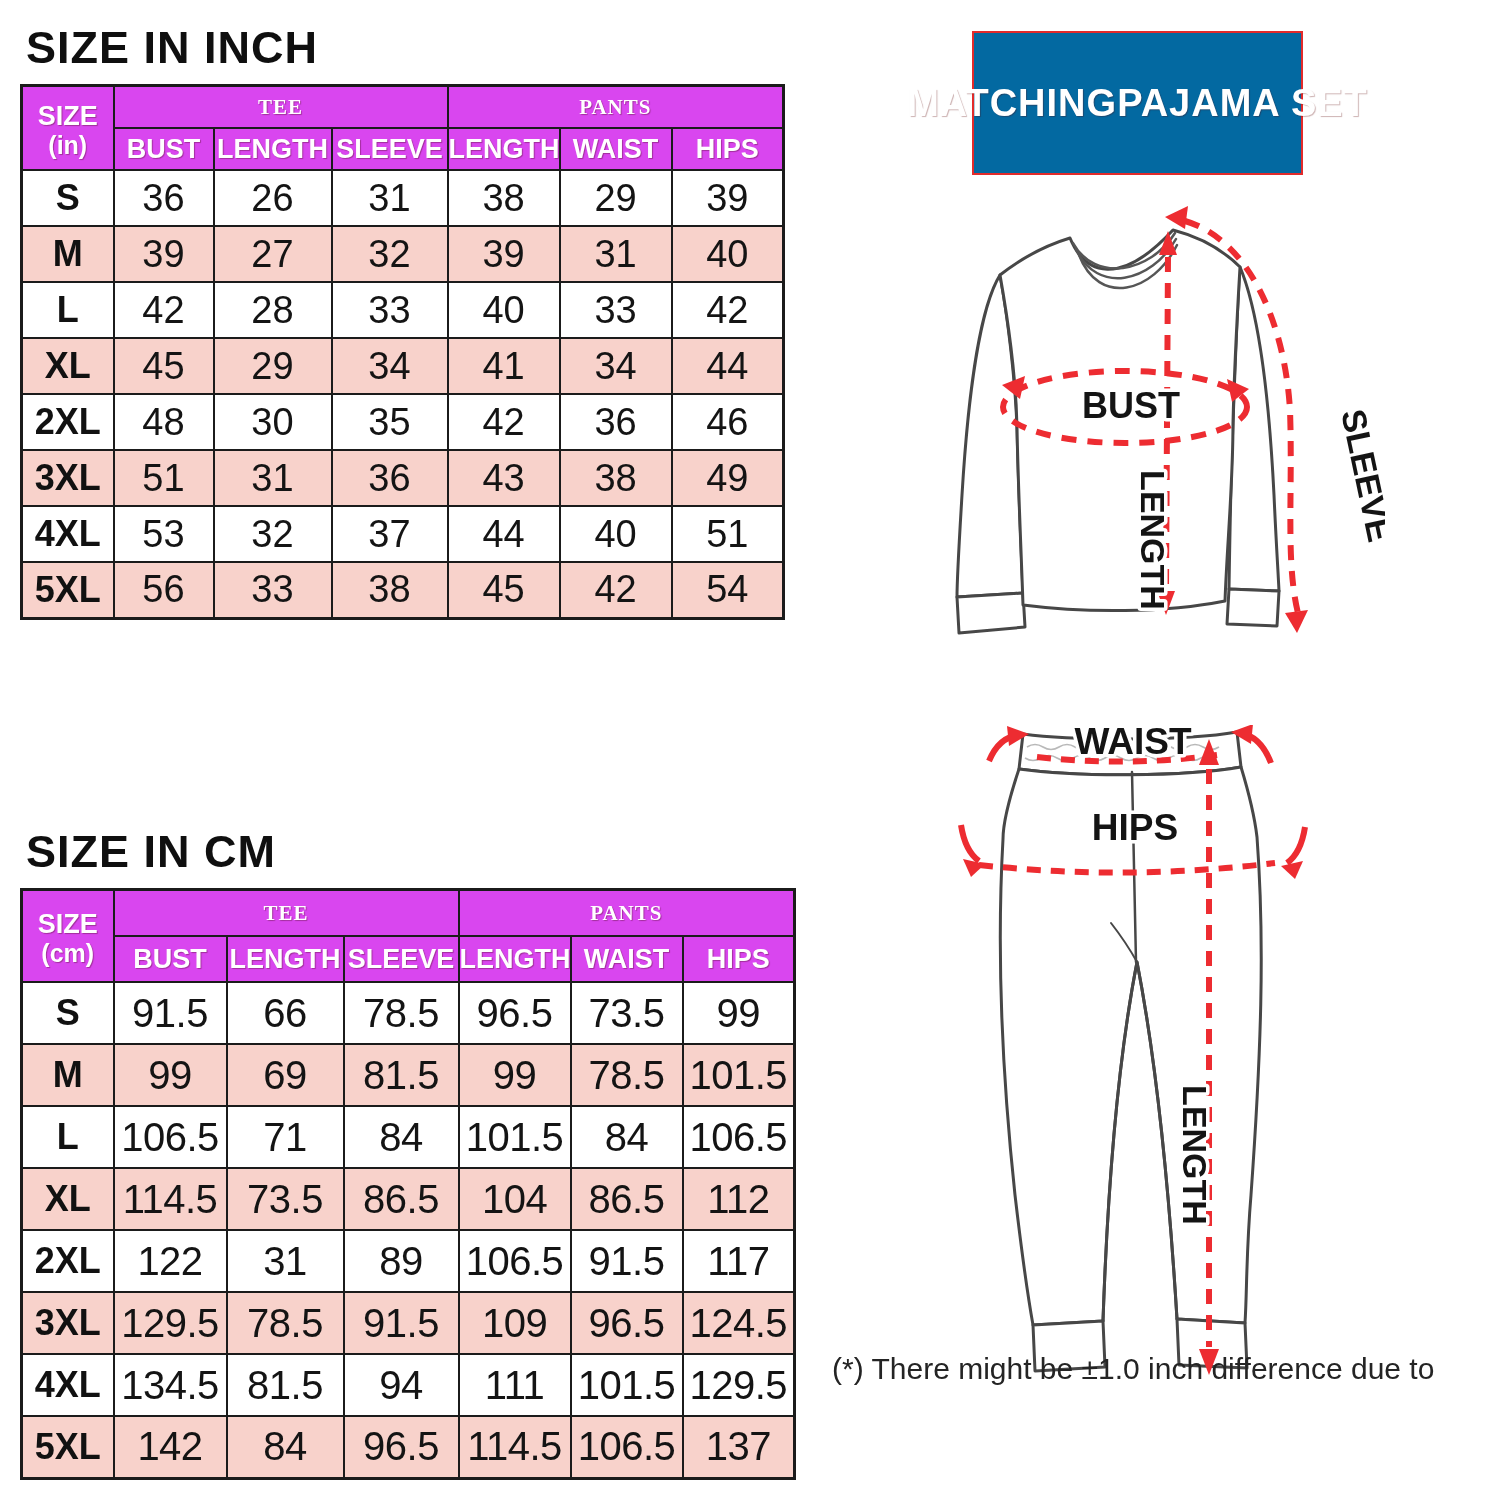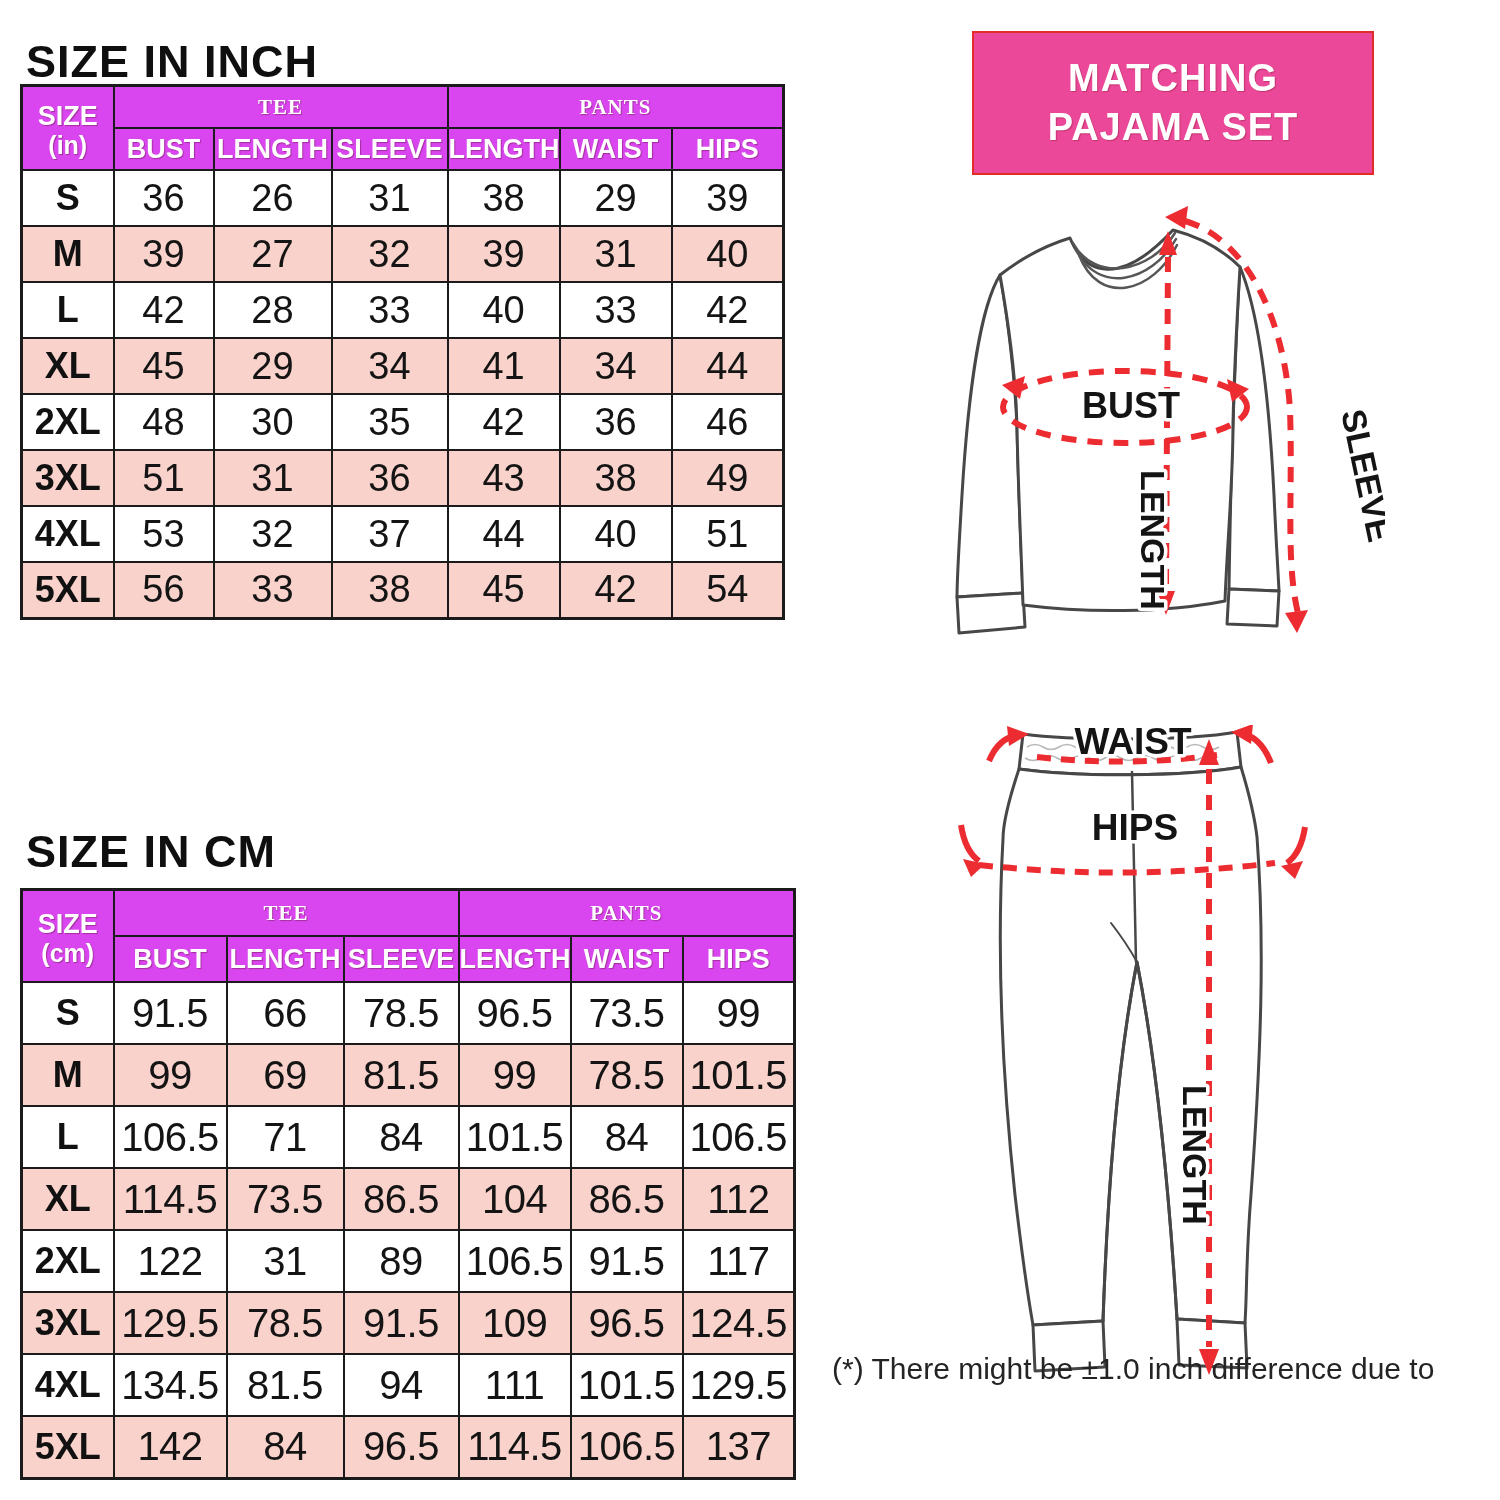--- a/index.html
+++ b/index.html
@@ -34,42 +34,42 @@
   table.size-table tbody tr:nth-child(even) td{background:#f8d2cb;}
   #table-inch thead tr.hrow1 th{height:40px;}
   #table-inch thead tr.hrow2 th{height:40px;}
   #table-inch tbody tr{height:56px;}
   #table-cm thead tr.hrow1 th{height:44px;}
   #table-cm thead tr.hrow2 th{height:44px;}
   #table-cm tbody tr{height:62px;}
   #table-cm tbody td{font-size:40px;letter-spacing:-0.5px;margin-top:20px;}
   
   .badge{
-    left:972px;top:31px;width:402px;height:144px;background:#ec4899;
-    display:flex;flex-direction:column;align-items:center;justify-content:center;
+    left:972px;top:31px;width:331px;height:144px;background:#0369a1;
+    display:flex;flex-direction:row;align-items:center;justify-content:center;
     box-shadow:inset 0 0 0 2px #e22b2b;
   }
   .badge span{
     color:#fff;font-size:38px;font-weight:700;line-height:49px;letter-spacing:1px;
     text-shadow:1px 1px 1px rgba(90,0,0,.3);white-space:nowrap;
   }
   
   svg text.meas{
     font-family:"Liberation Sans","DejaVu Sans",sans-serif;font-weight:700;fill:#141414;
     paint-order:stroke;stroke:#ffffff;stroke-width:7px;stroke-linejoin:round;
   }
   .footnote{
     left:832px;top:1344px;width:668px;font-size:30px;line-height:49px;color:#242424;
   }
   .footnote span{display:block;white-space:nowrap;}
 </style>
 </head>
 <body>
 
-<div class="abs sec-title" style="left:26px;top:36px;">SIZE IN INCH</div>
+<div class="abs sec-title" style="left:26px;top:22px;">SIZE IN INCH</div>
 
 <table class="size-table abs" id="table-inch" style="left:20px;top:84px;width:762px;">
   <colgroup>
     <col style="width:92px">
       <col style="width:100px">
       <col style="width:118px">
       <col style="width:116px">
     <col style="width:112px">
       <col style="width:112px">
       <col style="width:112px">

